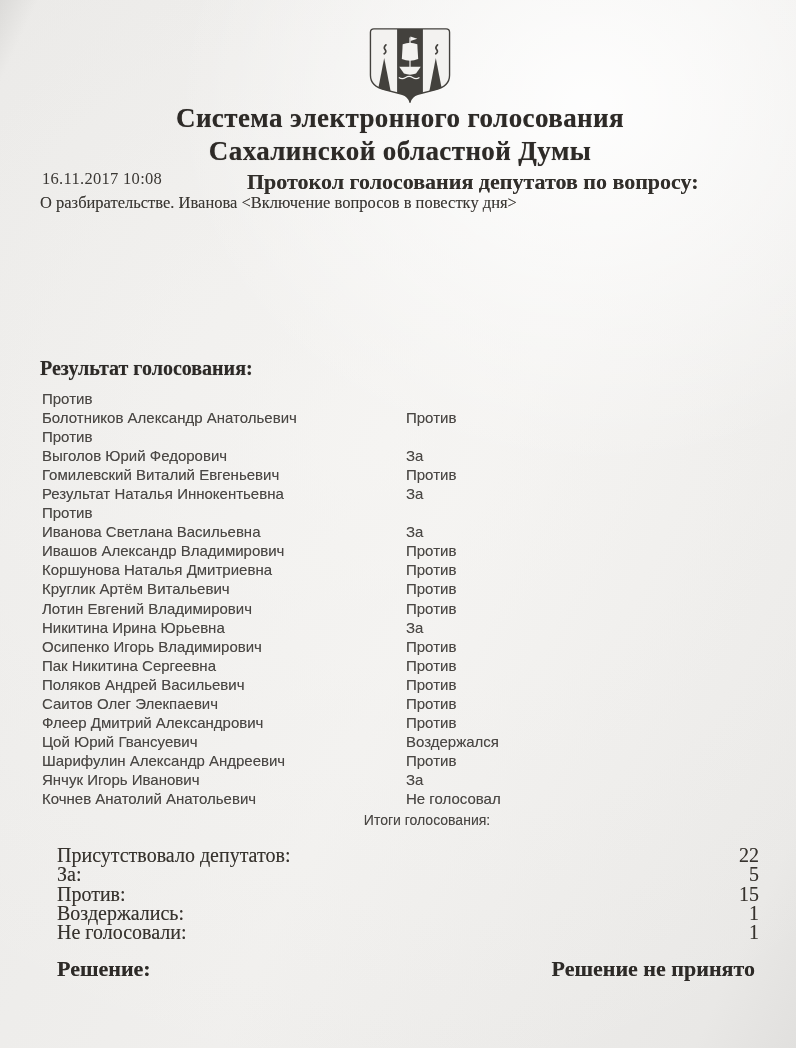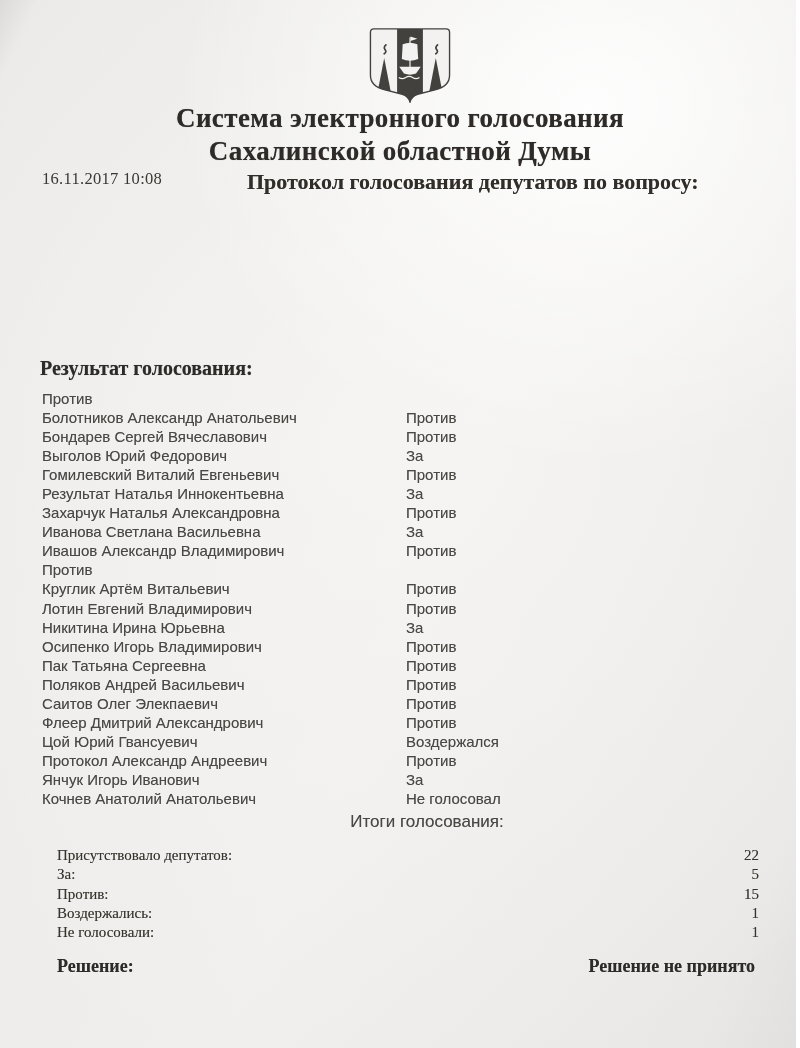--- a/index.html
+++ b/index.html
@@ -41,30 +41,30 @@
     text-shadow:0 0 .7px rgba(45,42,39,.5);}
 
   .results{position:absolute;top:389px;left:42px;width:718px;
     font-family:"Liberation Sans", sans-serif;font-size:15px;color:#4a4744;
     text-shadow:0 0 .6px rgba(74,71,68,.45);}
   .row{display:flex;height:19.05px;line-height:19px;}
   .dep-name{width:364px;white-space:nowrap;}
   .dep-vote{white-space:nowrap;}
 
   .summary-heading{position:absolute;top:812px;left:57px;width:740px;text-align:center;
-    font-family:"Liberation Sans", sans-serif;font-size:17px;color:#4a4744;
+    font-family:"Liberation Sans", sans-serif;font-size:14px;color:#4a4744;
     text-shadow:0 0 .6px rgba(74,71,68,.45);}
 
   .summary{position:absolute;top:846px;left:57px;width:702px;
-    font-size:15px;color:#37332e;text-shadow:0 0 .5px rgba(55,51,46,.45);}
+    font-size:20px;color:#37332e;text-shadow:0 0 .5px rgba(55,51,46,.45);}
   .srow{display:flex;height:19.3px;line-height:19.3px;}
   .s-value{margin-left:auto;}
 
   .decision{position:absolute;top:956px;left:57px;width:698px;display:flex;
-    justify-content:space-between;font-weight:bold;font-size:18px;color:#2d2a27;
+    justify-content:space-between;font-weight:bold;font-size:22px;color:#2d2a27;
     text-shadow:0 0 .6px rgba(45,42,39,.5);}
 </style>
 </head>
 <body>
 
 <div class="paper">
   <div class="content">
 
     <div class="emblem">
       <svg viewBox="0 0 100 88" xmlns="http://www.w3.org/2000/svg" aria-hidden="true">
@@ -94,69 +94,69 @@
     <div class="title">
       <div>Система электронного голосования</div>
       <div>Сахалинской областной Думы</div>
     </div>
 
     <div class="meta">
       <span class="datetime">16.11.2017 10:08</span>
       <span class="protocol-label">Протокол голосования депутатов по вопросу:</span>
     </div>
 
+    <div class="question">О разбирательстве. Иванова &lt;Включение вопросов в повестку дня&gt;</div>
 
     <div class="results-heading">Результат голосования:</div>
 
     <div class="results" id="results-rows">
   <div class="row">
     <span class="dep-vote">Против</span>
   </div>
 
   <div class="row">
     <span class="dep-name">Болотников Александр Анатольевич</span>
     <span class="dep-vote">Против</span>
   </div>
 
   <div class="row">
-    <span class="dep-name">Бондарев Сергей Вячеславович</span>
     <span class="dep-vote">Против</span>
   </div>
 
   <div class="row">
     <span class="dep-name">Выголов Юрий Федорович</span>
     <span class="dep-vote">За</span>
   </div>
 
   <div class="row">
     <span class="dep-name">Гомилевский Виталий Евгеньевич</span>
     <span class="dep-vote">Против</span>
   </div>
 
   <div class="row">
     <span class="dep-name">Результат Наталья Иннокентьевна</span>
     <span class="dep-vote">За</span>
   </div>
 
   <div class="row">
-    <span class="dep-name">Захарчук Наталья Александровна</span>
     <span class="dep-vote">Против</span>
   </div>
 
   <div class="row">
     <span class="dep-name">Иванова Светлана Васильевна</span>
     <span class="dep-vote">За</span>
   </div>
 
   <div class="row">
     <span class="dep-name">Ивашов Александр Владимирович</span>
     <span class="dep-vote">Против</span>
   </div>
 
   <div class="row">
+    <span class="dep-name">Коршунова Наталья Дмитриевна</span>
     <span class="dep-vote">Против</span>
   </div>
 
   <div class="row">
     <span class="dep-name">Круглик Артём Витальевич</span>
     <span class="dep-vote">Против</span>
   </div>
 
   <div class="row">
     <span class="dep-name">Лотин Евгений Владимирович</span>
@@ -167,21 +167,21 @@
     <span class="dep-name">Никитина Ирина Юрьевна</span>
     <span class="dep-vote">За</span>
   </div>
 
   <div class="row">
     <span class="dep-name">Осипенко Игорь Владимирович</span>
     <span class="dep-vote">Против</span>
   </div>
 
   <div class="row">
-    <span class="dep-name">Пак Татьяна Сергеевна</span>
+    <span class="dep-name">Пак Никитина Сергеевна</span>
     <span class="dep-vote">Против</span>
   </div>
 
   <div class="row">
     <span class="dep-name">Поляков Андрей Васильевич</span>
     <span class="dep-vote">Против</span>
   </div>
 
   <div class="row">
     <span class="dep-name">Саитов Олег Элекпаевич</span>
@@ -192,21 +192,21 @@
     <span class="dep-name">Флеер Дмитрий Александрович</span>
     <span class="dep-vote">Против</span>
   </div>
 
   <div class="row">
     <span class="dep-name">Цой Юрий Гвансуевич</span>
     <span class="dep-vote">Воздержался</span>
   </div>
 
   <div class="row">
-    <span class="dep-name">Протокол Александр Андреевич</span>
+    <span class="dep-name">Шарифулин Александр Андреевич</span>
     <span class="dep-vote">Против</span>
   </div>
 
   <div class="row">
     <span class="dep-name">Янчук Игорь Иванович</span>
     <span class="dep-vote">За</span>
   </div>
 
   <div class="row">
     <span class="dep-name">Кочнев Анатолий Анатольевич</span>

